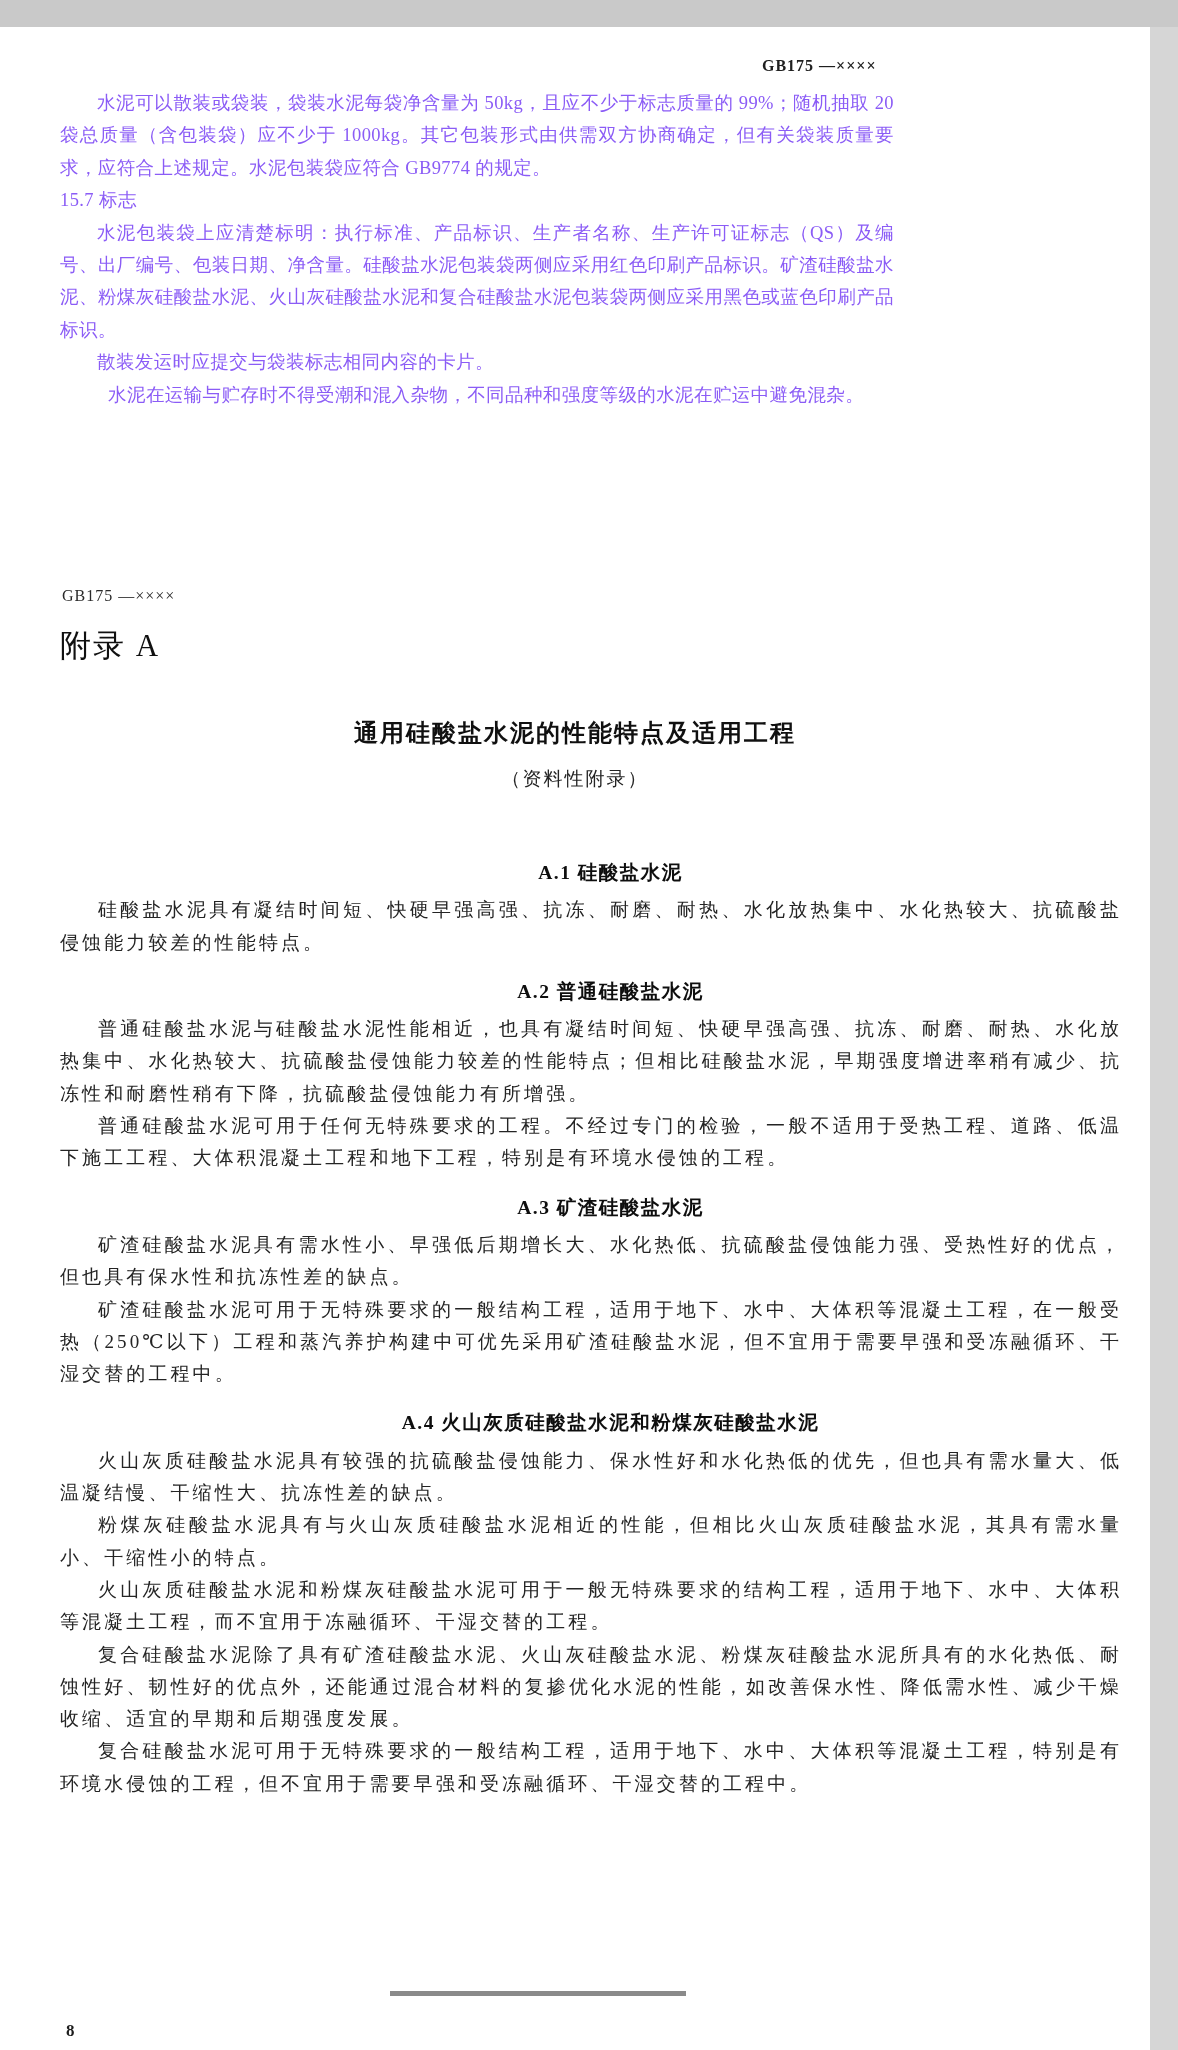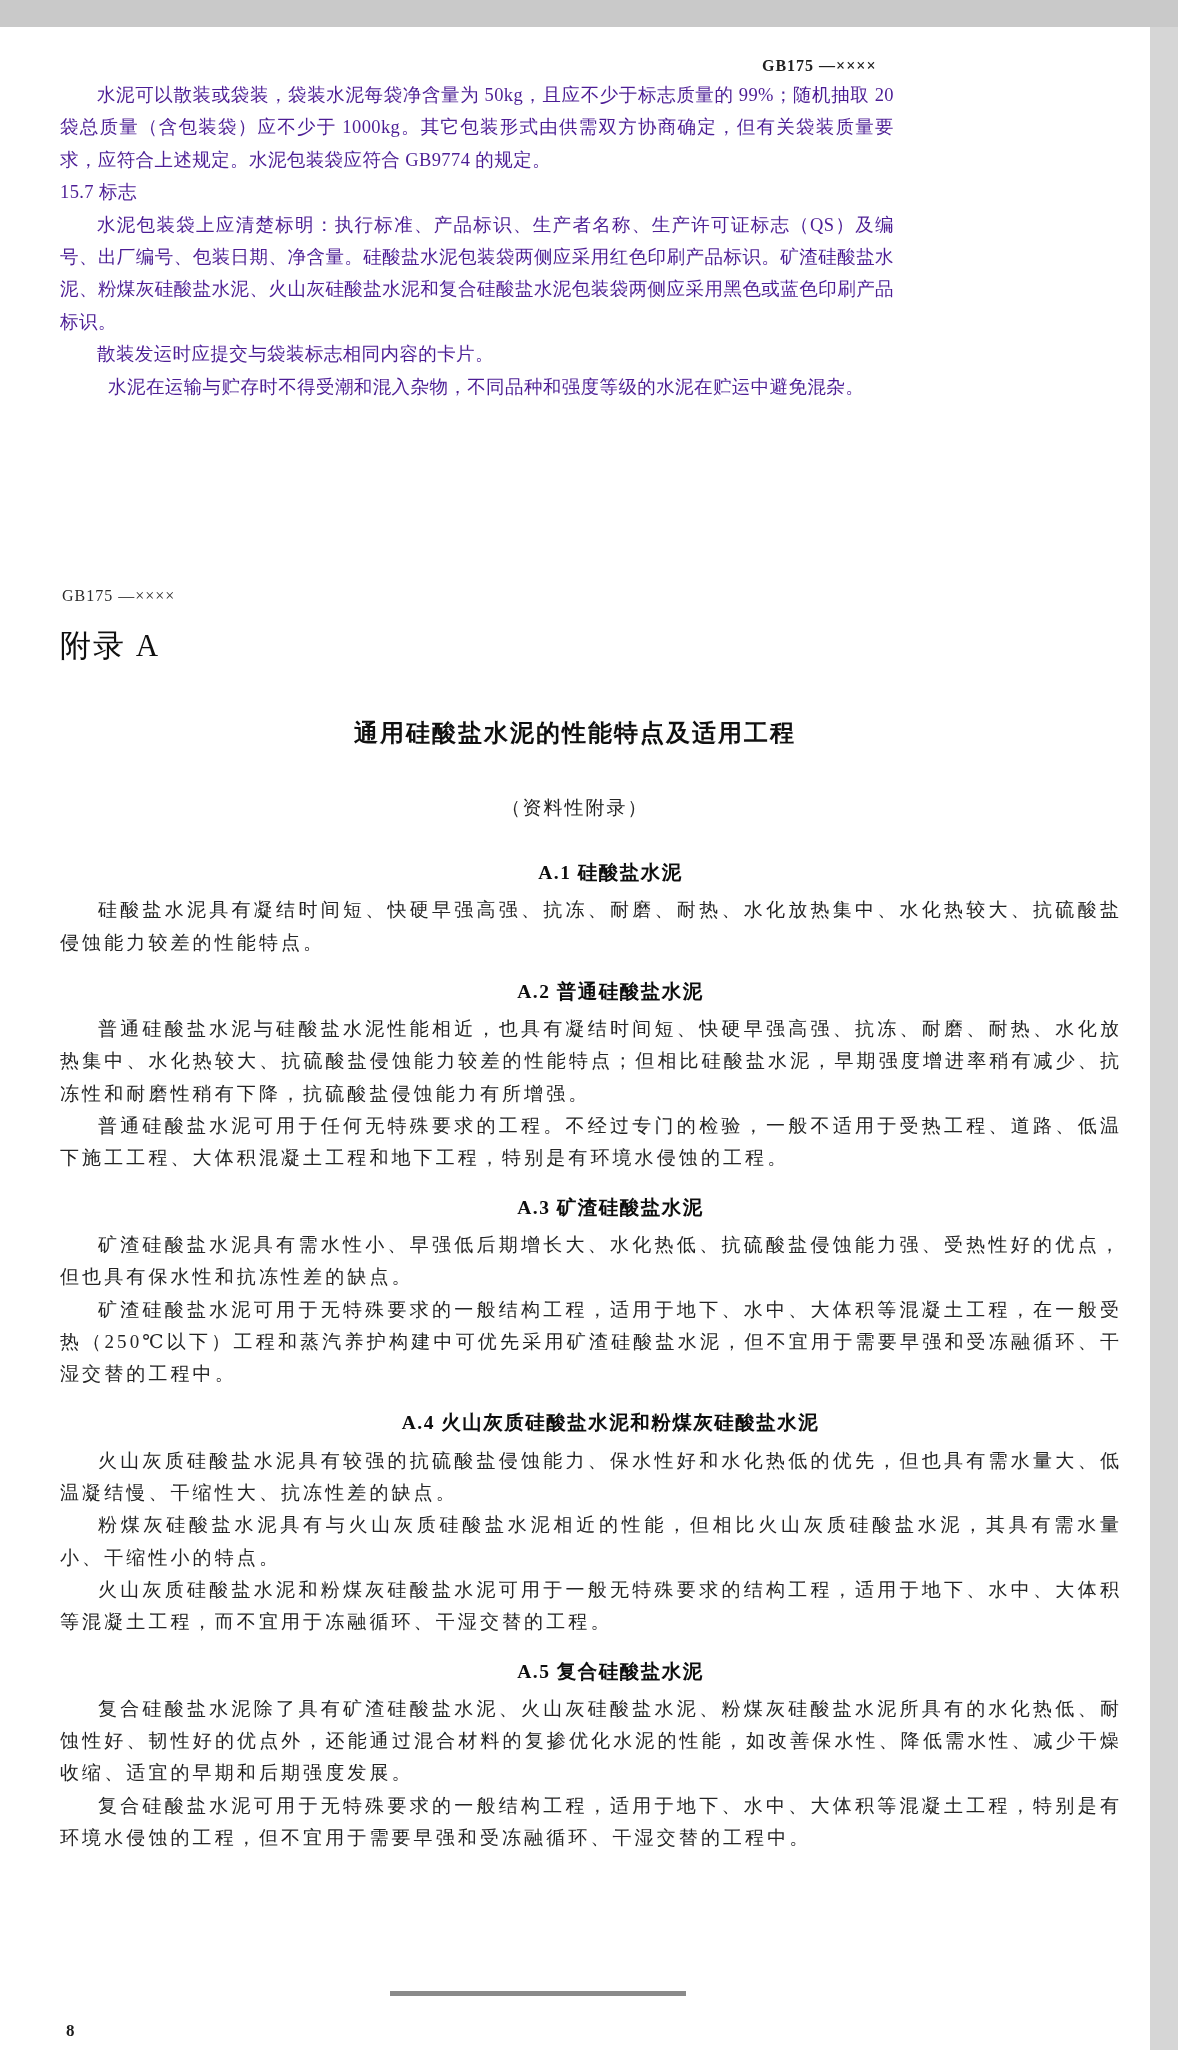--- a/index.html
+++ b/index.html
@@ -11,42 +11,42 @@
   }
   .page {
     position:absolute; left:0; top:0; width:1150px; height:2036px;
     background:#ffffff; color:#262626;
   }
   .hdr-right {
     position:absolute; top:30px; left:762px;
     font-size:16px; letter-spacing:1px; color:#1f1f1f; font-weight:bold;
   }
   .top-section {
-    position:absolute; left:60px; top:52px; width:834px;
+    position:absolute; left:60px; top:60px; width:834px;
     font-size:18.5px; line-height:32.4px; text-align:justify;
-    letter-spacing:0.4px; color:#4c1d95;
+    letter-spacing:0.4px; color:#8b5cf6;
   }
   .top-section p { margin:0; text-indent:2em; }
   .top-section .clause-heading { margin:0; text-indent:0; }
   .top-section .deep-indent { text-indent:2.6em; }
   .appx-hdr {
     position:absolute; left:62px; top:560px;
     font-size:16px; letter-spacing:1px; color:#2a2a2a;
   }
   .appx-label {
     position:absolute; left:60px; top:598px;
     font-size:31px; font-weight:normal; color:#101010; letter-spacing:2px;
   }
   .appx-title {
     position:absolute; left:0; top:690px; width:1150px;
     text-align:center; font-size:24px; font-weight:bold; color:#101010;
     letter-spacing:2px;
   }
   .appx-subtitle {
-    position:absolute; left:0; top:768px; width:1150px;
+    position:absolute; left:0; top:739px; width:1150px;
     text-align:center; font-size:19px; color:#242424; letter-spacing:2px;
   }
   .appx-body {
     position:absolute; left:60px; top:830px; width:1062px;
     font-size:19px; line-height:32.3px; text-align:justify;
     letter-spacing:3.1px; color:#242424;
   }
   .appx-body .sec-heading {
     margin:17px 0 5px 0; font-size:19.5px; font-weight:bold;
     color:#0e0e0e; letter-spacing:1.5px; text-align:center;
@@ -97,21 +97,20 @@
 
       <p class="sec-heading">A.3 矿渣硅酸盐水泥</p>
       <p>矿渣硅酸盐水泥具有需水性小、早强低后期增长大、水化热低、抗硫酸盐侵蚀能力强、受热性好的优点，但也具有保水性和抗冻性差的缺点。</p>
       <p>矿渣硅酸盐水泥可用于无特殊要求的一般结构工程，适用于地下、水中、大体积等混凝土工程，在一般受热（250℃以下）工程和蒸汽养护构建中可优先采用矿渣硅酸盐水泥，但不宜用于需要早强和受冻融循环、干湿交替的工程中。</p>
 
       <p class="sec-heading">A.4 火山灰质硅酸盐水泥和粉煤灰硅酸盐水泥</p>
       <p>火山灰质硅酸盐水泥具有较强的抗硫酸盐侵蚀能力、保水性好和水化热低的优先，但也具有需水量大、低温凝结慢、干缩性大、抗冻性差的缺点。</p>
       <p>粉煤灰硅酸盐水泥具有与火山灰质硅酸盐水泥相近的性能，但相比火山灰质硅酸盐水泥，其具有需水量小、干缩性小的特点。</p>
       <p>火山灰质硅酸盐水泥和粉煤灰硅酸盐水泥可用于一般无特殊要求的结构工程，适用于地下、水中、大体积等混凝土工程，而不宜用于冻融循环、干湿交替的工程。</p>
 
-      <p class="sec-heading">A.5 复合硅酸盐水泥</p>
       <p>复合硅酸盐水泥除了具有矿渣硅酸盐水泥、火山灰硅酸盐水泥、粉煤灰硅酸盐水泥所具有的水化热低、耐蚀性好、韧性好的优点外，还能通过混合材料的复掺优化水泥的性能，如改善保水性、降低需水性、减少干燥收缩、适宜的早期和后期强度发展。</p>
       <p>复合硅酸盐水泥可用于无特殊要求的一般结构工程，适用于地下、水中、大体积等混凝土工程，特别是有环境水侵蚀的工程，但不宜用于需要早强和受冻融循环、干湿交替的工程中。</p>
 
     </div>
 
     <div class="end-divider"></div>
 
     <div class="page-number">8</div>
 
   </div>

